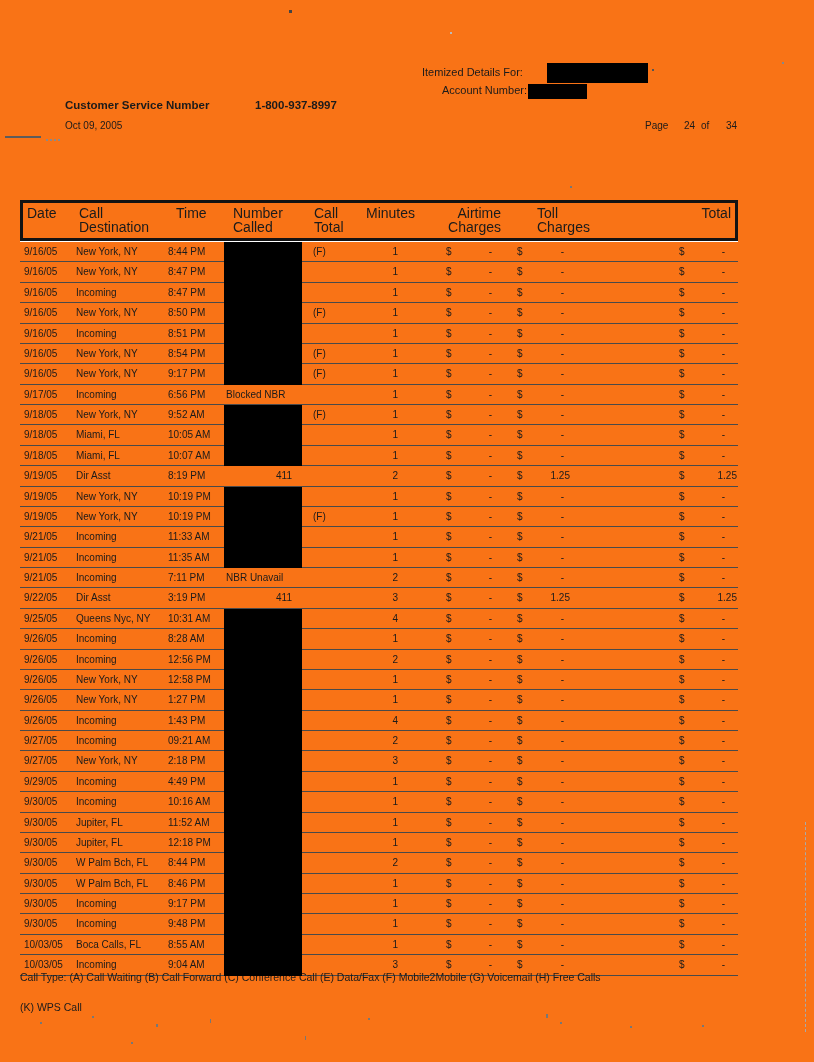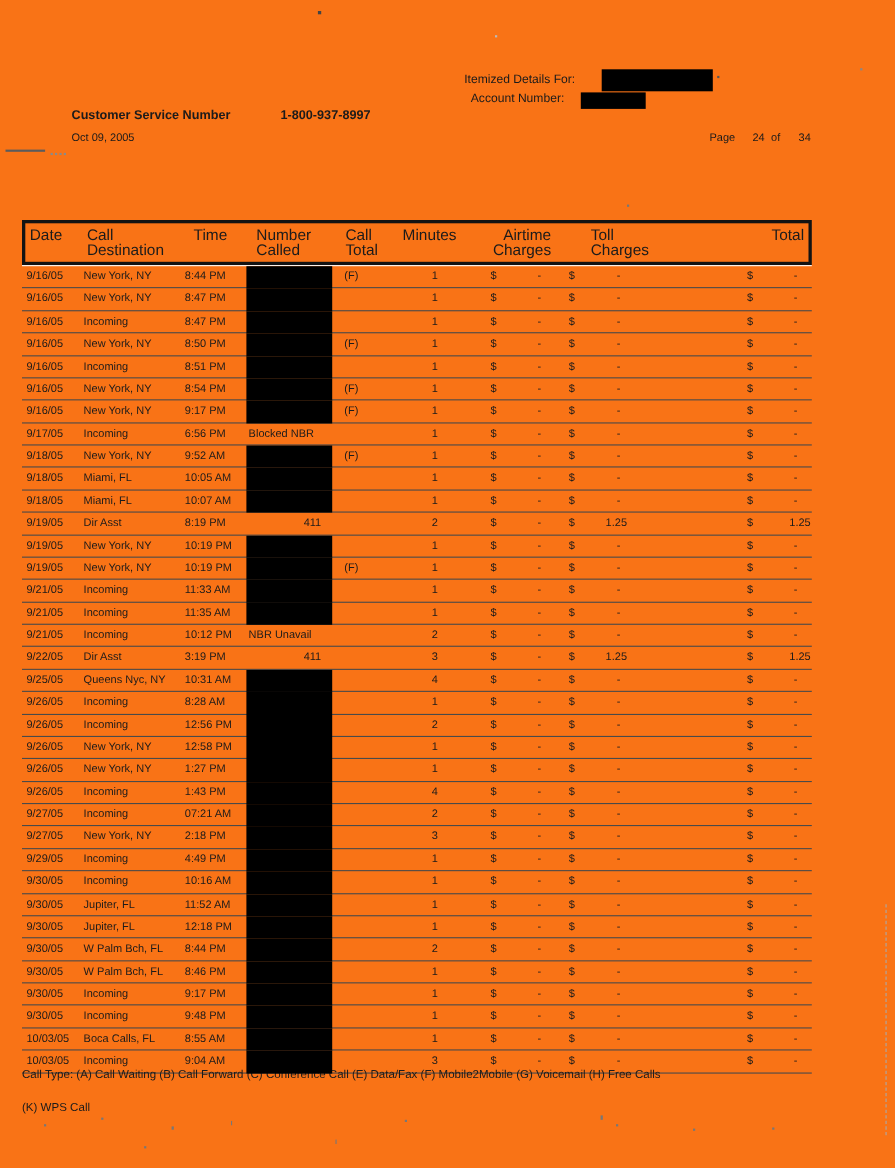--- a/index.html
+++ b/index.html
@@ -70,21 +70,21 @@
   .dash-tail{position:absolute;left:46px;top:138px;width:14px;height:1px;
              border-bottom:2px dotted #8a8a8a;}
 </style>
 </head>
 <body>
 
 <div class="page">
 
   <div class="abs lbl" style="left:422px;top:66px;">Itemized Details For:</div>
   <div class="redbox" style="left:547px;top:63px;width:101px;height:20px;"></div>
-  <div class="abs lbl" style="left:428px;top:84px;">Account Number:</div>
+  <div class="abs lbl" style="left:442px;top:84px;">Account Number:</div>
   <div class="redbox" style="left:528px;top:84px;width:59px;height:15px;"></div>
 
   <div class="abs lbl bold" style="left:65px;top:99px;font-size:11.5px;">Customer Service Number</div>
   <div class="abs lbl bold" style="left:255px;top:99px;font-size:11.5px;">1-800-937-8997</div>
 
   <div class="abs" style="left:65px;top:120px;font-size:10px;">Oct 09, 2005</div>
   <div class="abs" style="left:645px;top:120px;font-size:10px;">Page</div>
   <div class="abs" style="left:684px;top:120px;font-size:10px;">24</div>
   <div class="abs" style="left:701px;top:120px;font-size:10px;">of</div>
   <div class="abs" style="left:726px;top:120px;font-size:10px;">34</div>
@@ -475,21 +475,21 @@
             <div class="v vd">-</div>
           </div>
           <div class="cell-total money">
             <div class="d">$</div>
             <div class="v vd">-</div>
           </div>
         </div>
         <div class="row g">
           <div class="cell-date">9/21/05</div>
           <div class="cell-dest">Incoming</div>
-          <div class="cell-time">10:12 PM</div>
+          <div class="cell-time">7:11 PM</div>
           <div class="cell-num">
             <div class="numtxt">NBR Unavail</div>
           </div>
           <div class="cell-type"></div>
           <div class="cell-min">2</div>
           <div class="cell-air money">
             <div class="d">$</div>
             <div class="v vd">-</div>
           </div>
           <div class="cell-toll money">
@@ -651,21 +651,21 @@
             <div class="v vd">-</div>
           </div>
           <div class="cell-total money">
             <div class="d">$</div>
             <div class="v vd">-</div>
           </div>
         </div>
         <div class="row g">
           <div class="cell-date">9/27/05</div>
           <div class="cell-dest">Incoming</div>
-          <div class="cell-time">07:21 AM</div>
+          <div class="cell-time">09:21 AM</div>
           <div class="cell-num">
             <div class="redact"></div>
           </div>
           <div class="cell-type"></div>
           <div class="cell-min">2</div>
           <div class="cell-air money">
             <div class="d">$</div>
             <div class="v vd">-</div>
           </div>
           <div class="cell-toll money">

